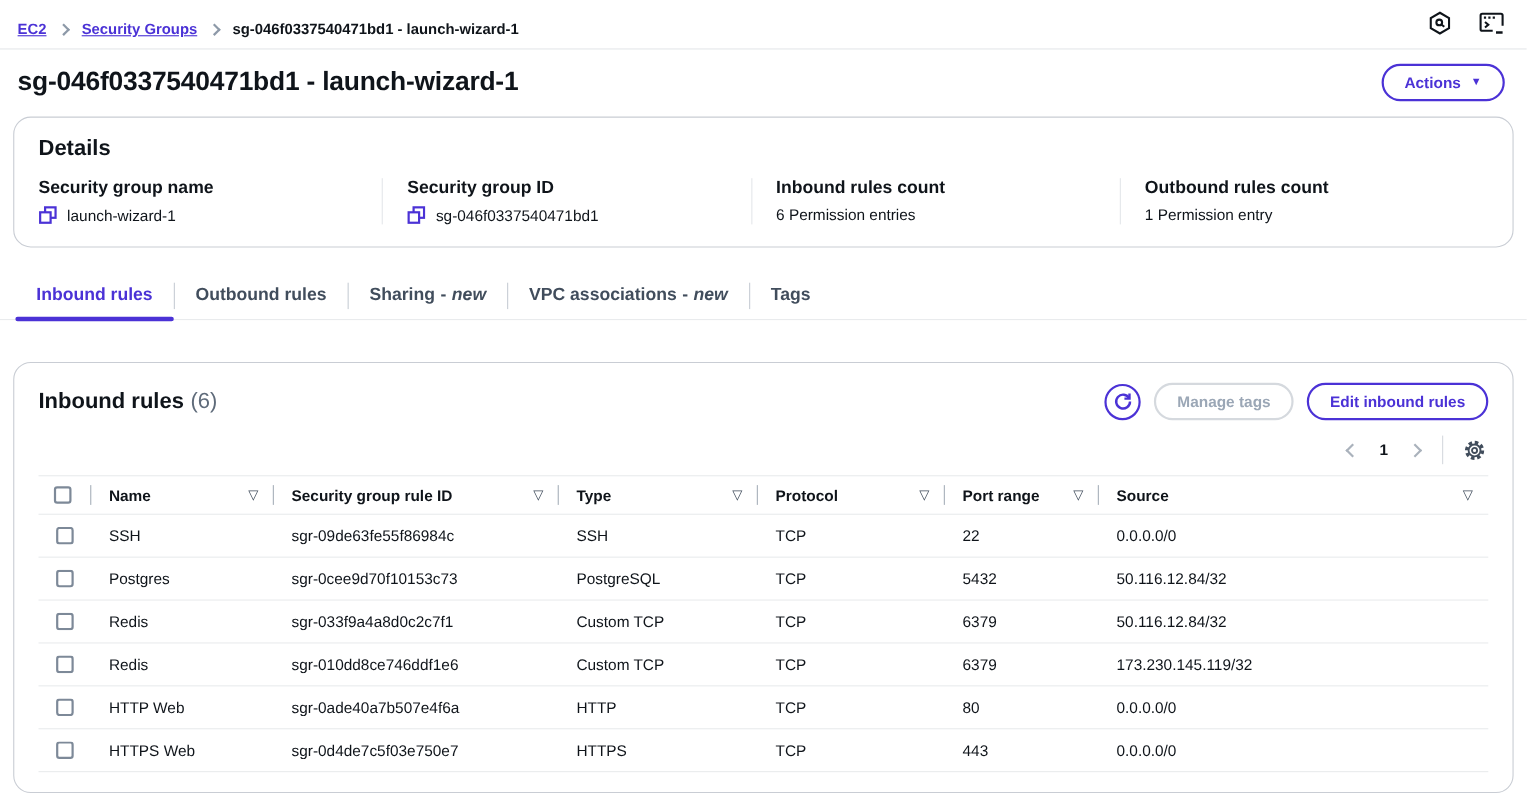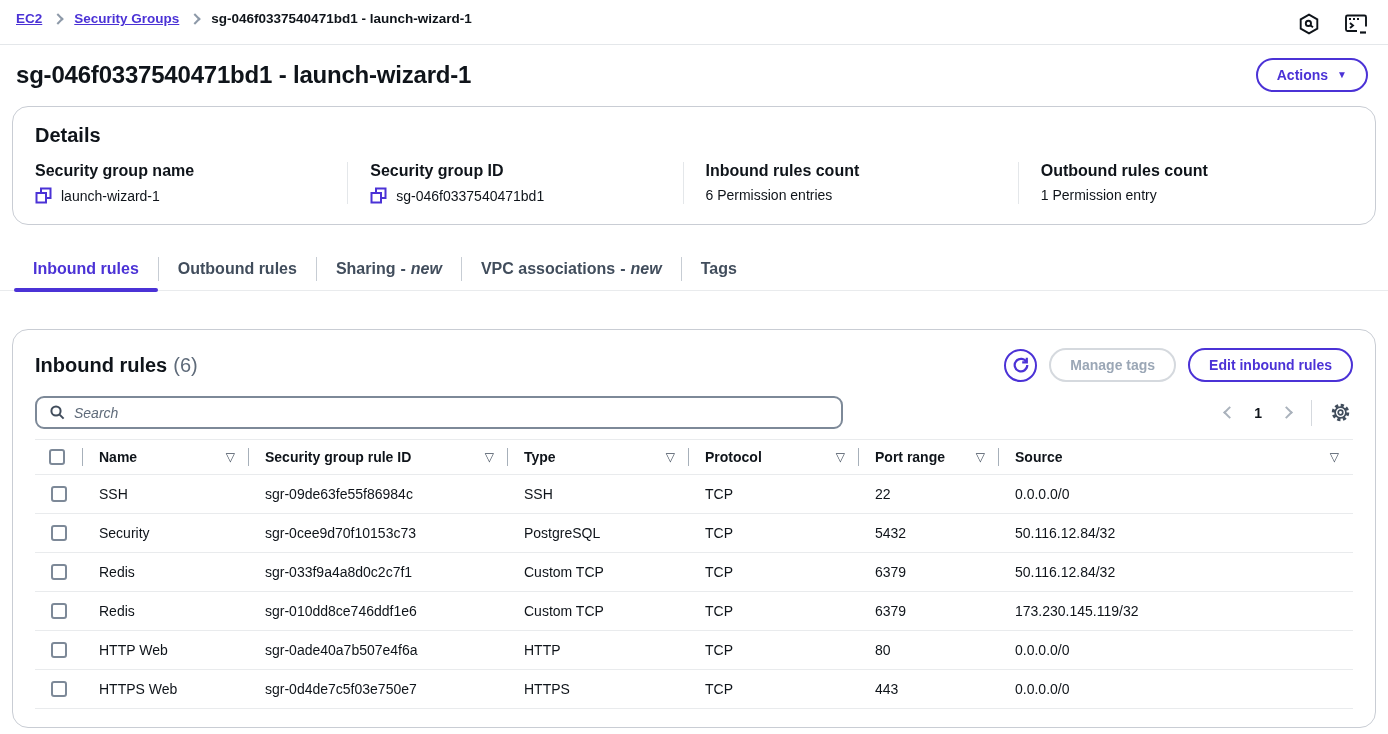--- a/index.html
+++ b/index.html
@@ -12,21 +12,21 @@
     --vline:#a7b0ba;
   }
   *{box-sizing:border-box;margin:0;padding:0;}
   html,body{width:1388px;height:734px;overflow:hidden;}
   body{
     font-family:"Liberation Sans","DejaVu Sans",sans-serif;
     background:#ffffff;color:var(--text);
   }
   
   .breadcrumb-bar{
-    display:flex;align-items:flex-start;justify-content:space-between;
+    display:flex;align-items:flex-end;justify-content:space-between;
     padding:11px 18px 10px 16px;border-bottom:1px solid #e4e7ea;height:45px;
   }
   .breadcrumb{display:flex;align-items:center;gap:12px;font-size:13.5px;font-weight:700;}
   .breadcrumb a{color:var(--accent);text-decoration:underline;cursor:pointer;}
   .crumb-current{color:var(--text);}
   .chev{
     width:8px;height:8px;border-top:2px solid #8d99a8;border-right:2px solid #8d99a8;
     transform:rotate(45deg);display:inline-block;flex:none;
   }
   .top-icons{display:flex;align-items:center;gap:20px;}
@@ -256,27 +256,20 @@
       <button class="btn btn-disabled">
         <span>Manage tags</span>
       </button>
       <button class="btn btn-normal">
         <span>Edit inbound rules</span>
       </button>
     </div>
   </div>
 
   <div class="toolbar">
-    <div class="search">
-      <svg width="17" height="17" viewBox="0 0 17 17" fill="none" stroke="#414d5c" stroke-width="2">
-        <circle cx="7" cy="7" r="4.6"></circle>
-        <line x1="10.6" y1="10.6" x2="14.6" y2="14.6"></line>
-      </svg>
-      <input type="text" placeholder="Search" style="">
-    </div>
     <div class="pager">
       <button class="pg-chev pg-prev">
           <span></span>
         </button>
       <button class="pg-num">1</button>
       <button class="pg-chev pg-next">
           <span></span>
         </button>
       <span class="pg-sep"></span>
       <button class="icon-btn">
@@ -329,21 +322,21 @@
     <div class="td col-type">SSH</div>
     <div class="td col-proto">TCP</div>
     <div class="td col-port">22</div>
     <div class="td col-source">0.0.0.0/0</div>
   </div>
 
   <div class="tr">
     <div class="td col-cb">
           <span class="checkbox"></span>
         </div>
-    <div class="td col-name">Security</div>
+    <div class="td col-name">Postgres</div>
     <div class="td col-id">sgr-0cee9d70f10153c73</div>
     <div class="td col-type">PostgreSQL</div>
     <div class="td col-proto">TCP</div>
     <div class="td col-port">5432</div>
     <div class="td col-source">50.116.12.84/32</div>
   </div>
 
   <div class="tr">
     <div class="td col-cb">
           <span class="checkbox"></span>

